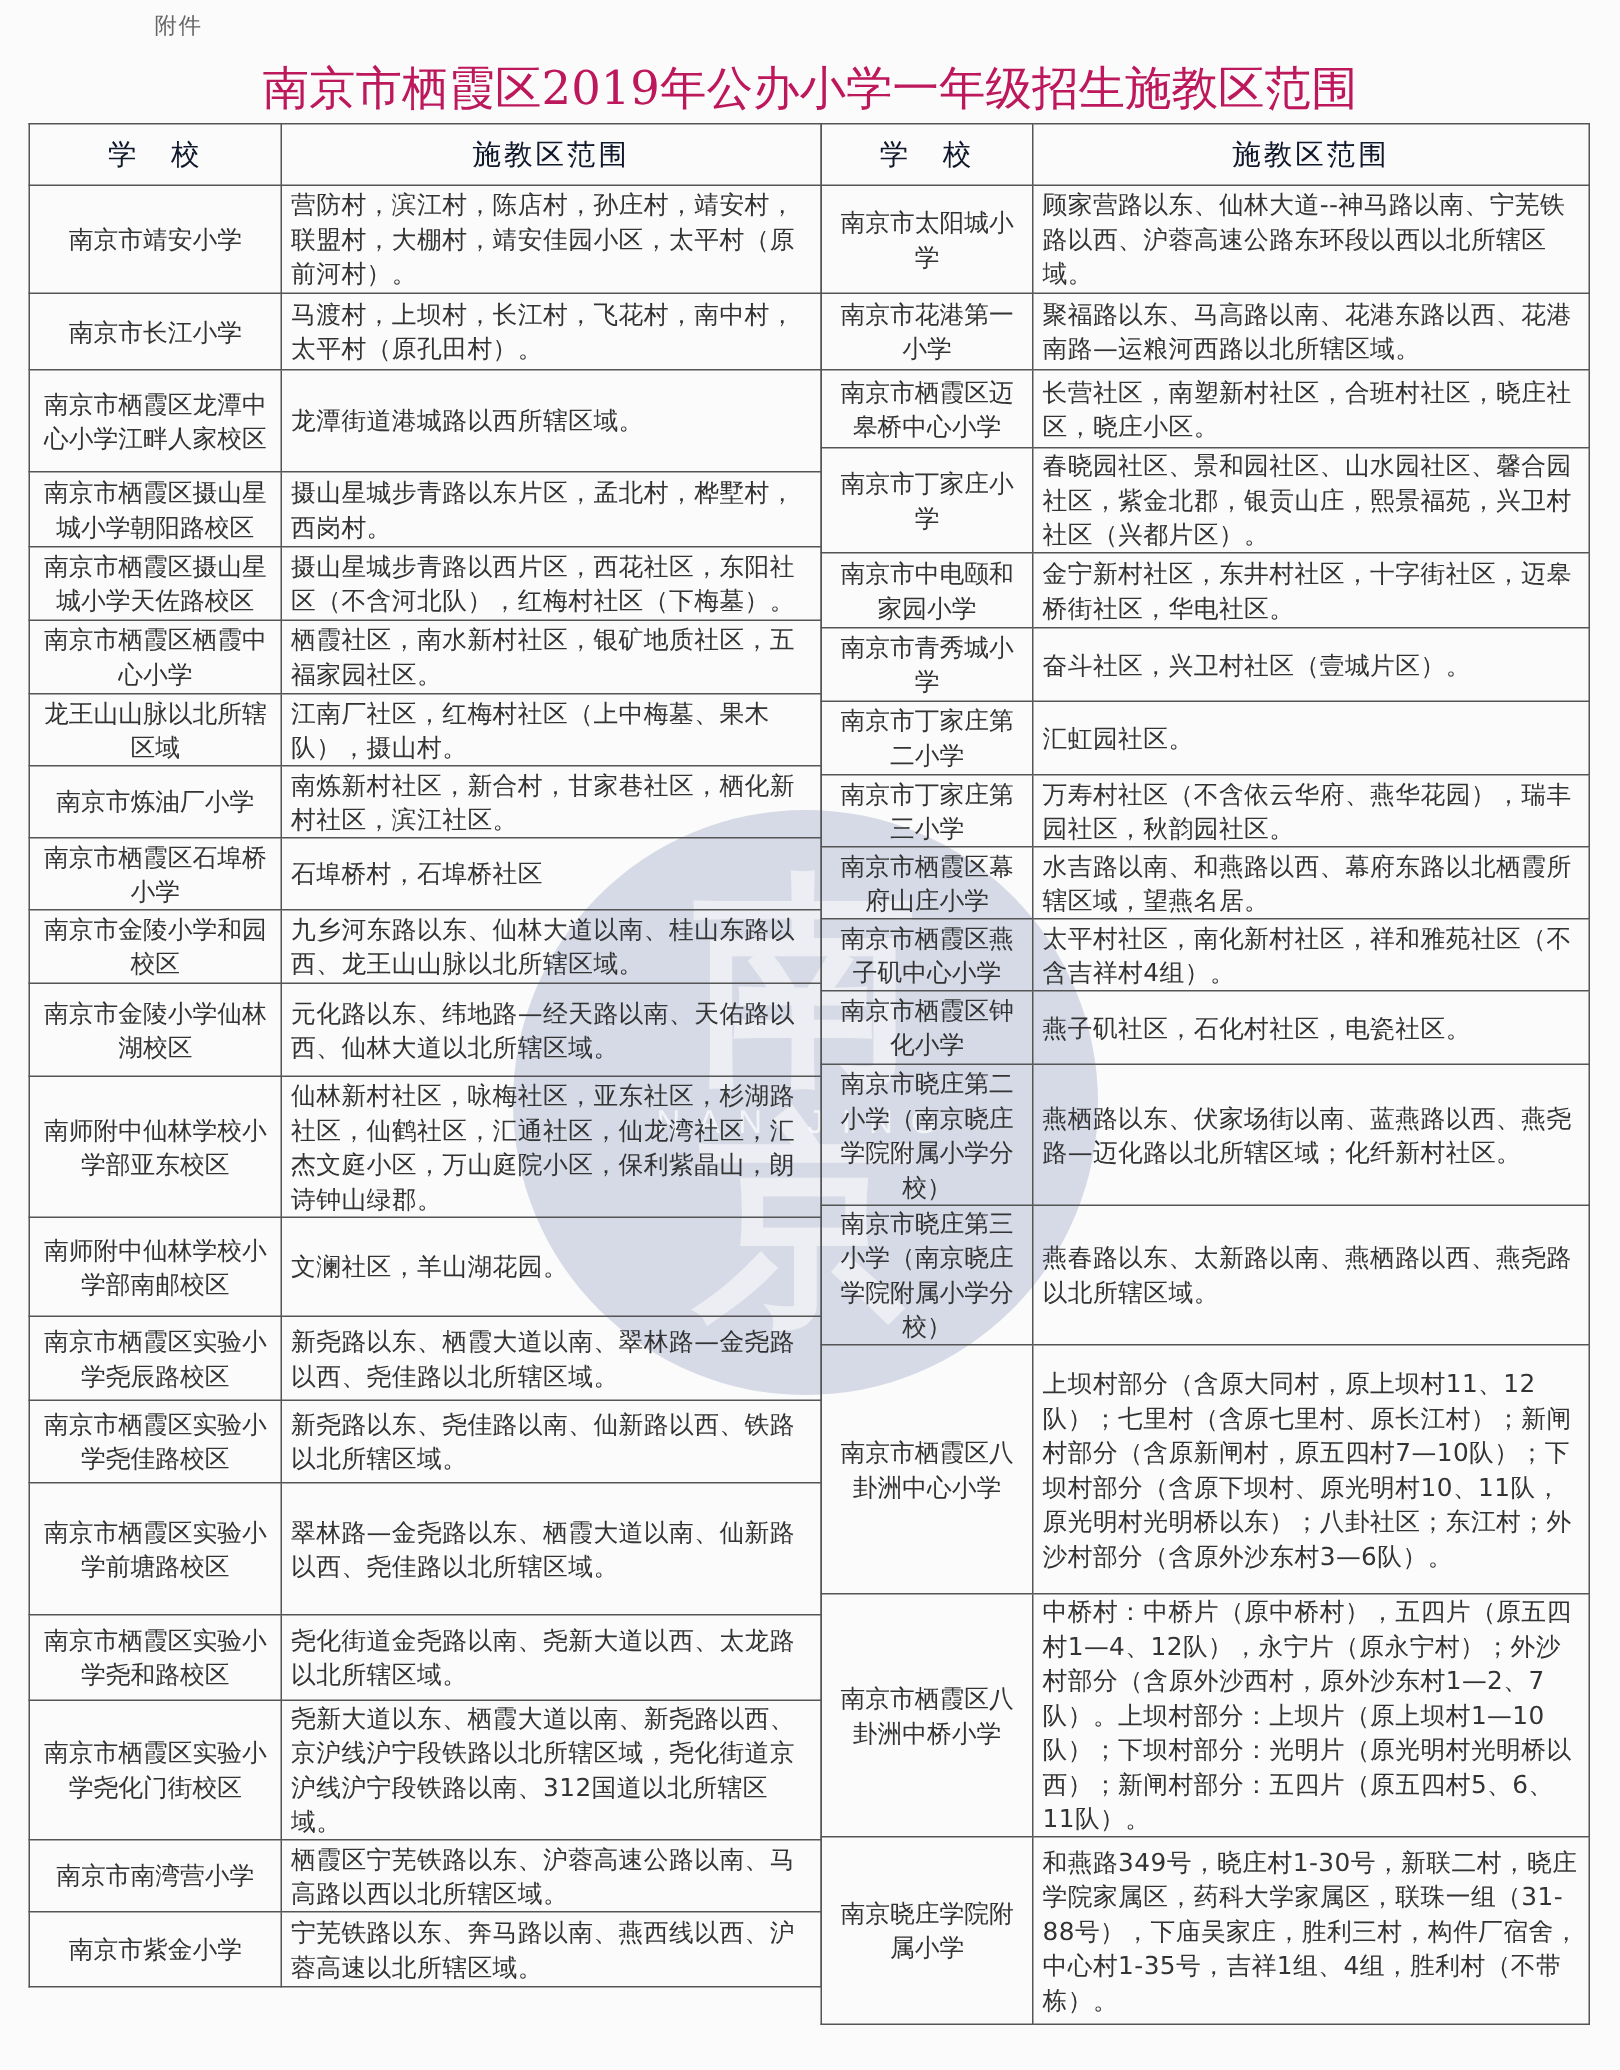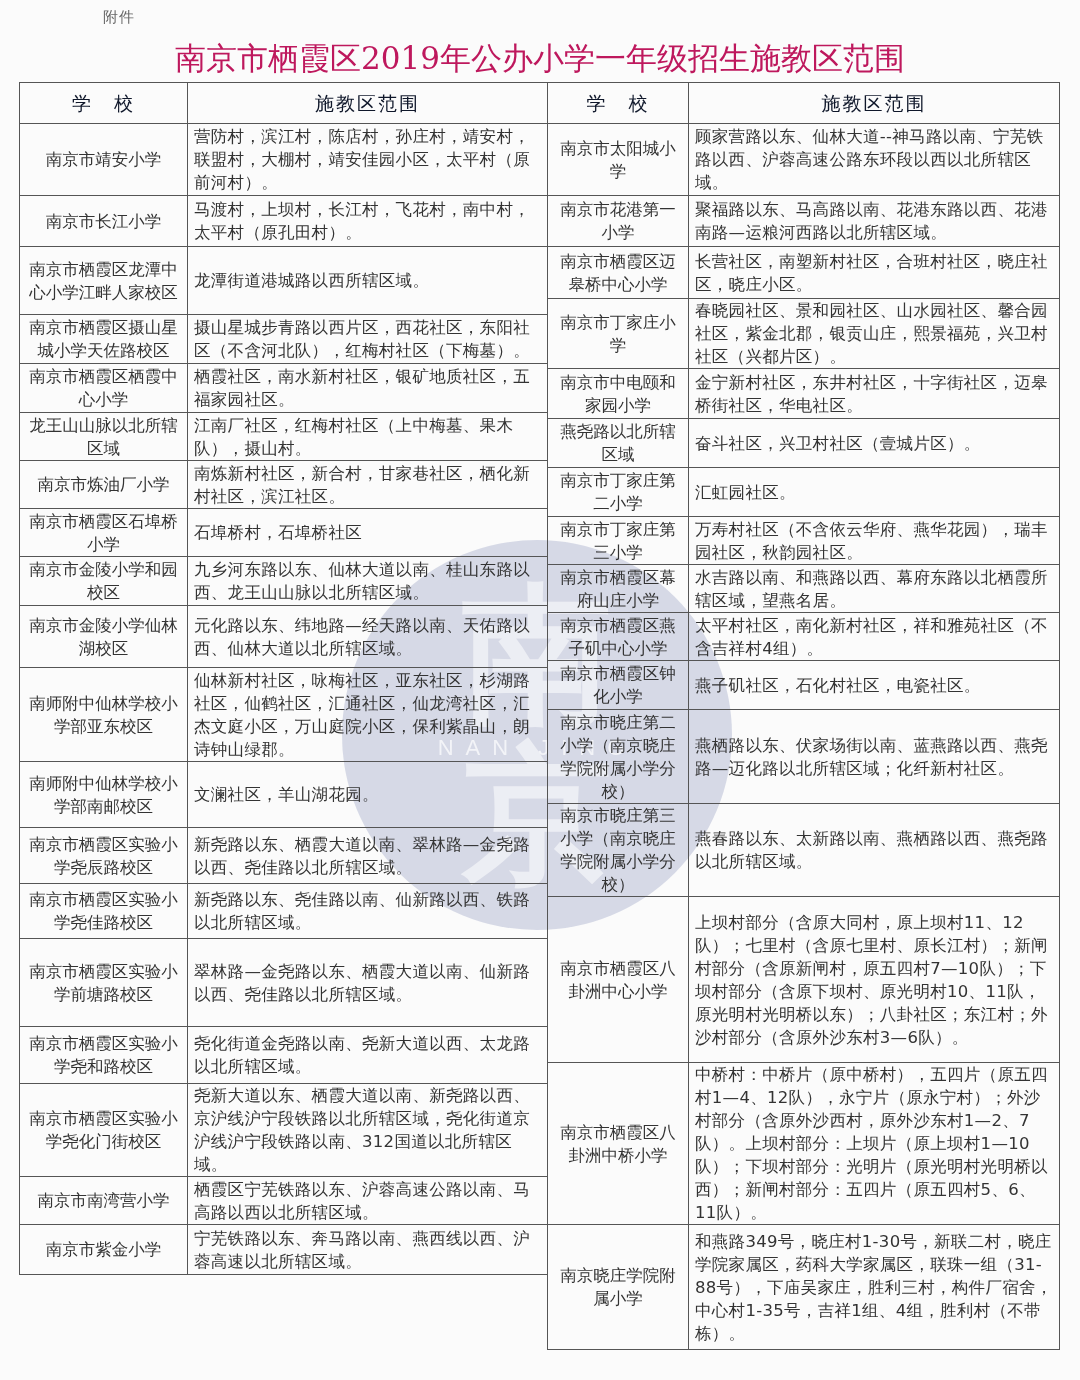--- a/index.html
+++ b/index.html
@@ -70,20 +70,24 @@
         <td class="area">营防村，滨江村，陈店村，孙庄村，靖安村，联盟村，大棚村，靖安佳园小区，太平村（原前河村）。</td>
       </tr>
       <tr style="height: 51px;">
         <td class="school">南京市长江小学</td>
         <td class="area">马渡村，上坝村，长江村，飞花村，南中村，太平村（原孔田村）。</td>
       </tr>
       <tr style="height: 68px;">
         <td class="school">南京市栖霞区龙潭中心小学江畔人家校区</td>
         <td class="area">龙潭街道港城路以西所辖区域。</td>
       </tr>
+      <tr style="height: 50px;">
+        <td class="school">南京市栖霞区摄山星城小学朝阳路校区</td>
+        <td class="area">摄山星城步青路以东片区，孟北村，桦墅村，西岗村。</td>
+      </tr>
       <tr style="height: 49px;">
         <td class="school">南京市栖霞区摄山星城小学天佐路校区</td>
         <td class="area">摄山星城步青路以西片区，西花社区，东阳社区（不含河北队），红梅村社区（下梅墓）。</td>
       </tr>
       <tr style="height: 49px; font-family: Liberation Serif, serif;">
         <td class="school">南京市栖霞区栖霞中心小学</td>
         <td class="area">栖霞社区，南水新村社区，银矿地质社区，五福家园社区。</td>
       </tr>
       <tr style="height: 48px;">
         <td class="school">龙王山山脉以北所辖区域</td>
@@ -170,21 +174,21 @@
       </tr>
       <tr style="height: 68px;">
         <td class="school">南京市丁家庄小学</td>
         <td class="area">春晓园社区、景和园社区、山水园社区、馨合园社区，紫金北郡，银贡山庄，熙景福苑，兴卫村社区（兴都片区）。</td>
       </tr>
       <tr style="height: 50px;">
         <td class="school">南京市中电颐和家园小学</td>
         <td class="area">金宁新村社区，东井村社区，十字街社区，迈皋桥街社区，华电社区。</td>
       </tr>
       <tr style="height: 49px;">
-        <td class="school">燕尧路以北所辖区域</td>
+        <td class="school">南京市青秀城小学</td>
         <td class="area">奋斗社区，兴卫村社区（壹城片区）。</td>
       </tr>
       <tr style="height: 49px;">
         <td class="school">南京市丁家庄第二小学</td>
         <td class="area">汇虹园社区。</td>
       </tr>
       <tr style="height: 48px;">
         <td class="school">南京市丁家庄第三小学</td>
         <td class="area">万寿村社区（不含依云华府、燕华花园），瑞丰园社区，秋韵园社区。</td>
       </tr>

